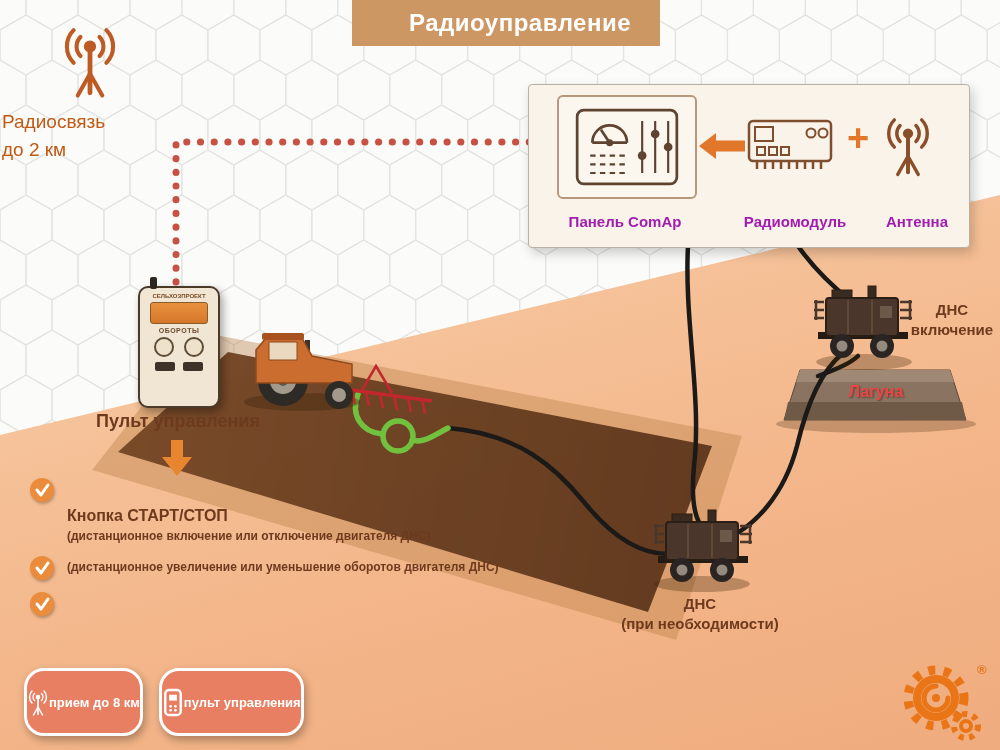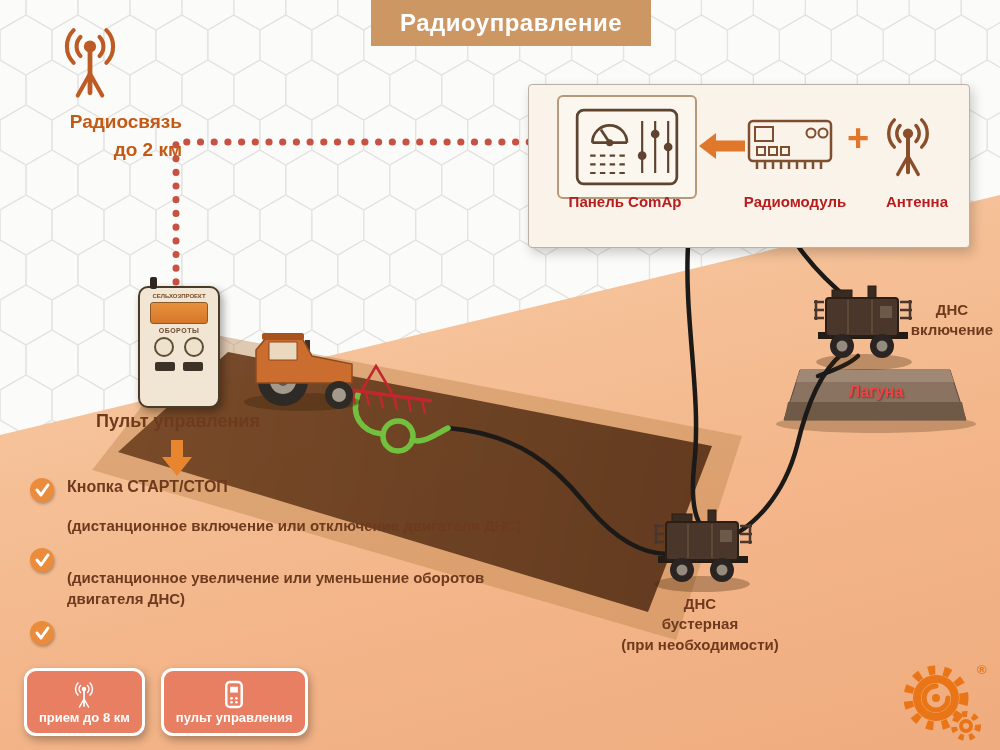--- a/index.html
+++ b/index.html
@@ -10,32 +10,32 @@
   .peach{position:absolute;inset:0;
          background:linear-gradient(165deg,#F8CBA4 25%,#F3B589 70%,#EFAC7E 100%);
          clip-path:polygon(0 435px,1000px 195px,1000px 750px,0 750px);}
   .field-halo{position:absolute;inset:0;background:#B97F46;opacity:.4;filter:blur(12px);
          clip-path:polygon(200px 332px,742px 436px,676px 640px,92px 470px);}
   .field{position:absolute;inset:0;background:linear-gradient(100deg,#7C4B28,#52301A);
          filter:blur(3px);opacity:.96;
          clip-path:polygon(228px 352px,712px 446px,648px 612px,118px 452px);}
   .scene{position:absolute;left:0;top:0;width:1000px;height:750px;}
 
-  .banner{position:absolute;left:371px;top:0;width:280px;height:46px;background:#CD9763;
+  .banner{position:absolute;left:352px;top:0;width:280px;height:46px;background:#CD9763;
           color:#FFFFFF;font-weight:bold;font-size:24px;display:flex;align-items:center;
-          justify-content:center;letter-spacing:.5px;}
+          justify-content:center;letter-spacing:.5px;padding-left:28px;}
   .antenna-big{position:absolute;left:60px;top:22px;color:#BE5B24;}
-  .radio-text{position:absolute;left:14px;top:108px;width:168px;text-align:right;
-          color:#C25A15;font-weight:bold;font-size:19px;line-height:1.45;}
+  .radio-text{position:absolute;left:2px;top:108px;width:168px;text-align:left;
+          color:#C25A15;font-weight:normal;font-size:19px;line-height:1.45;}
 
   .panel{position:absolute;left:528px;top:84px;width:440px;height:162px;background:#FAF3EA;
          border:1px solid #B9B0A6;border-radius:4px;box-shadow:3px 5px 12px rgba(0,0,0,.2);}
   .comap-box{position:absolute;left:28px;top:10px;width:136px;height:100px;border:2px solid #B6997B;
          border-radius:6px;background:#FBF6EE;display:flex;align-items:center;justify-content:center;}
-  .panel-label{position:absolute;top:108px;font-weight:bold;font-size:15px;color:#b91c1c;text-align:center;}
+  .panel-label{position:absolute;top:128px;font-weight:bold;font-size:15px;color:#a21caf;text-align:center;}
   .lbl-comap{left:12px;width:168px;}
   .lbl-module{left:196px;width:140px;}
   .lbl-antenna{left:342px;width:92px;}
   .arrow-left{position:absolute;left:170px;top:46px;}
   .module-icon{position:absolute;left:218px;top:32px;}
   .plus{position:absolute;left:318px;top:32px;font-size:38px;font-weight:bold;color:#E0772B;}
   .panel-antenna{position:absolute;left:354px;top:28px;color:#8A4F2A;}
 
   .remote{position:absolute;left:138px;top:286px;width:78px;height:118px;background:#F1E6D4;
           border:2px solid #4A3A28;border-radius:10px;box-shadow:3px 4px 9px rgba(0,0,0,.35);}
@@ -51,34 +51,34 @@
   .remote-label{position:absolute;left:78px;top:411px;width:200px;text-align:center;
           color:#6E3A1E;font-weight:bold;font-size:18px;}
   .down-arrow{position:absolute;left:162px;top:440px;}
 
   .checklist{position:absolute;left:30px;top:478px;width:545px;}
   .chk-item{display:flex;margin-bottom:12px;}
   .chk-ico{flex:0 0 24px;width:24px;height:24px;border-radius:50%;background:#EA8C3B;
            display:flex;align-items:center;justify-content:center;margin-right:13px;
            box-shadow:1px 2px 3px rgba(0,0,0,.25);}
   .chk-text{color:#6E3A1E;font-weight:bold;}
-  .chk-title{font-size:16px;}
-  .chk-sub{font-size:15px;margin-top:20px;line-height:1.35;max-width:480px;}
+  .chk-title{font-size:16px;margin-top:29px;}
+  .chk-sub{font-size:12px;margin-top:3px;line-height:1.35;max-width:480px;}
 
   .dns-main-label{position:absolute;left:906px;top:300px;width:92px;text-align:center;
           color:#6E3A1E;font-weight:bold;font-size:15px;line-height:1.3;}
   .lagoon-label{position:absolute;left:806px;top:383px;width:140px;text-align:center;
           color:#ef4444;font-weight:bold;font-size:16px;text-shadow:1px 1px 2px rgba(0,0,0,.4);}
   .dns-booster-label{position:absolute;left:588px;top:594px;width:224px;text-align:center;
           color:#6E3A1E;font-weight:bold;font-size:15px;line-height:1.35;}
 
   .badges{position:absolute;left:24px;top:668px;display:flex;gap:16px;}
-  .badge{background:#E87F63;border:3px solid #FFFFFF;border-radius:12px;
-         box-shadow:2px 4px 8px rgba(0,0,0,.3);display:flex;flex-direction:column;
-         align-items:center;justify-content:center;padding:5px 12px;height:52px;min-width:84px;color:#fff;}
+  .badge{background:#E87F63;border:3px solid #FFFFFF;border-radius:20px;
+         box-shadow:2px 4px 8px rgba(0,0,0,.3);display:flex;flex-direction:row;
+         align-items:center;justify-content:center;padding:5px 0;height:52px;min-width:84px;color:#fff;}
   .badge-label{color:#FFFFFF;font-weight:bold;font-size:13px;margin-top:1px;white-space:nowrap;}
 
   .logo{position:absolute;left:896px;top:660px;}
   .logo-r{position:absolute;left:977px;top:662px;color:#E97517;font-weight:bold;font-size:13px;}
 </style>
 </head>
 <body>
 
 <svg width="0" height="0" style="position:absolute" aria-hidden="true">
   <defs>
@@ -507,21 +507,20 @@
     </div>
   </div>
 
   <div class="dns-main-label">
     <div>ДНС</div>
     <div>включение</div>
   </div>
   <div class="lagoon-label">Лагуна</div>
   <div class="dns-booster-label">
     <div>ДНС</div>
-    <div>бустерная</div>
     <div>(при необходимости)</div>
   </div>
 
   <div class="badges">
     <div class="badge">
       <svg viewBox="-22 -18 44 58" width="22" height="29" style="color:#fff">
         <use href="#antenna-proto"></use>
       </svg>
       <div class="badge-label">прием до 8 км</div>
     </div>

